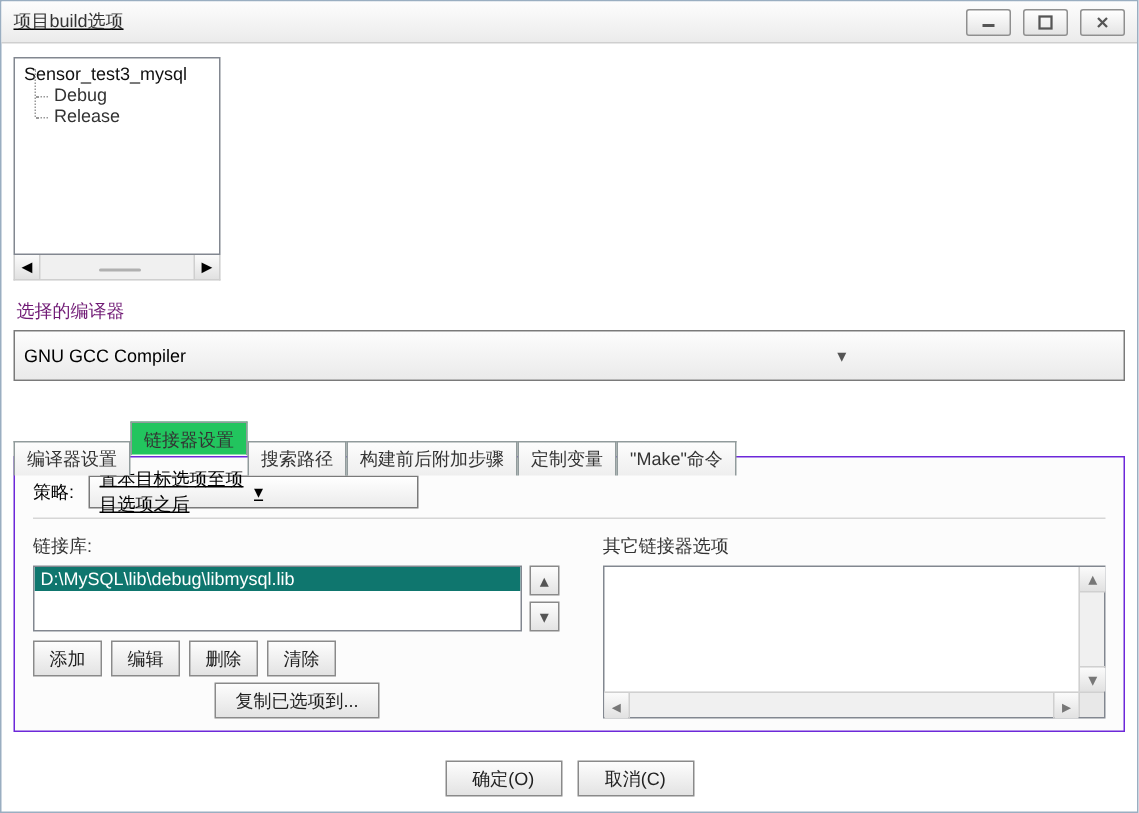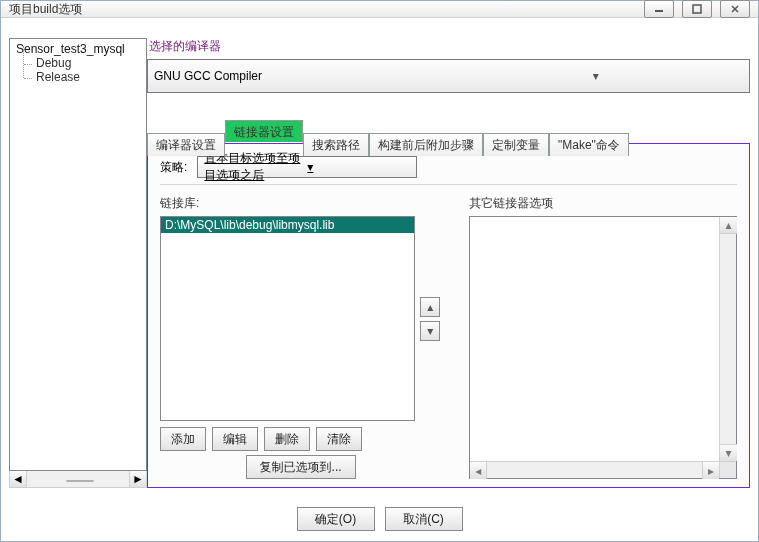--- a/index.html
+++ b/index.html
@@ -1,24 +1,24 @@
 <!DOCTYPE html>
 <html><head>
 <meta charset="utf-8">
 <style>
   * { box-sizing: border-box; margin: 0; padding: 0; font-family: "Microsoft YaHei", Tahoma, sans-serif; font-size: 12px; }
   body { background: #fff; overflow: hidden; }
   .window { width: 759px; height: 542px; border: 1px solid #9aaec1; position: relative; background: #fff; }
-  .titlebar { height: 17px; background: linear-gradient(#fdfdfd,#ebebeb); border-bottom: 1px solid #cfcfcf; display: flex; align-items: center; padding: 4px 8px; }
+  .titlebar { height: 28px; background: linear-gradient(#fdfdfd,#ebebeb); border-bottom: 1px solid #cfcfcf; display: flex; align-items: center; padding: 4px 8px; text-decoration: underline; }
   .title { flex: 1; color: #333; }
   .sysbtns { display: flex; gap: 8px; }
   .sysbtn { width: 30px; height: 18px; border: 1px solid #8f8f8f; border-radius: 2px; background: linear-gradient(#fff,#e4e4e4); display: flex; align-items: center; justify-content: center; cursor: default; color:#555;}
   .sysbtn svg { display:block; }
   .body { position: absolute; top: 27px; left: 0; right: 0; bottom: 0; padding: 10px 8px 8px 8px; }
-  .upper { display: flex; gap: 0; height: 450px; }
+  .upper { display: flex; gap: 12px; height: 450px; flex-direction: column; }
   .treewrap { width: 138px; height: 100%; display:flex; flex-direction:column; }
   .tree { flex:1; border: 1px solid #828790; background: #fff; padding: 3px 4px; overflow:hidden; }
   .tree .root { padding-left: 2px; color: #111; white-space: nowrap; }
   .tree .child { padding-left: 22px; color: #333; position: relative; white-space:nowrap; }
   .hscroll { height: 17px; border:1px solid #cfcfcf; border-top:none; background:#f0f0f0; display:flex; align-items:center;}
   .hscroll .arrow { width:17px; height:100%; background: linear-gradient(#fbfbfb,#e1e1e1); border-right:1px solid #cfcfcf; display:flex;align-items:center;justify-content:center;}
   .hscroll .arrow:last-child{border-right:none;border-left:1px solid #cfcfcf;}
   .hscroll .track{flex:1;position:relative;}
   .hscroll .thumb{position:absolute;left:38%;top:1px;height:calc(100% - 2px);width:28px;background:linear-gradient(#f6f6f6,#dadada);border:1px solid #b0b0b0;border-radius:2px;}
   .right { flex: 1; display: flex; flex-direction: column; }

